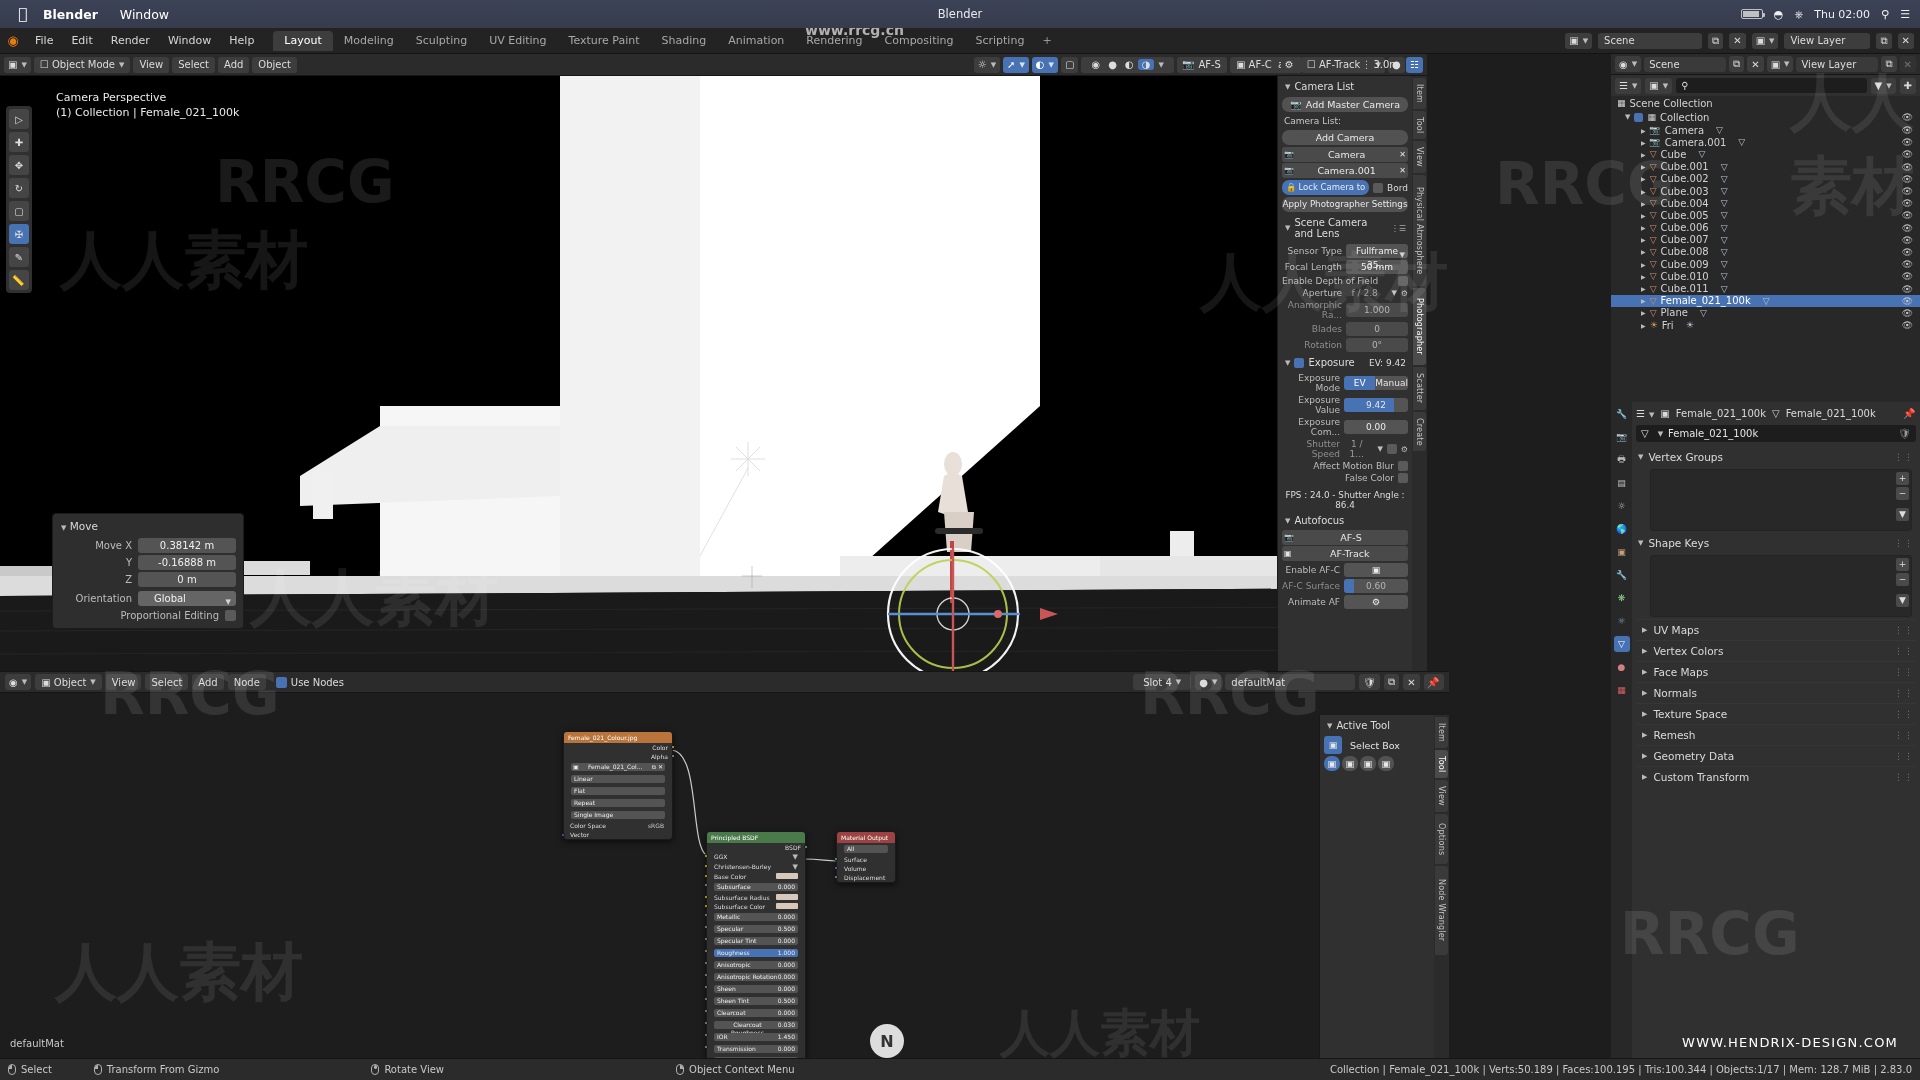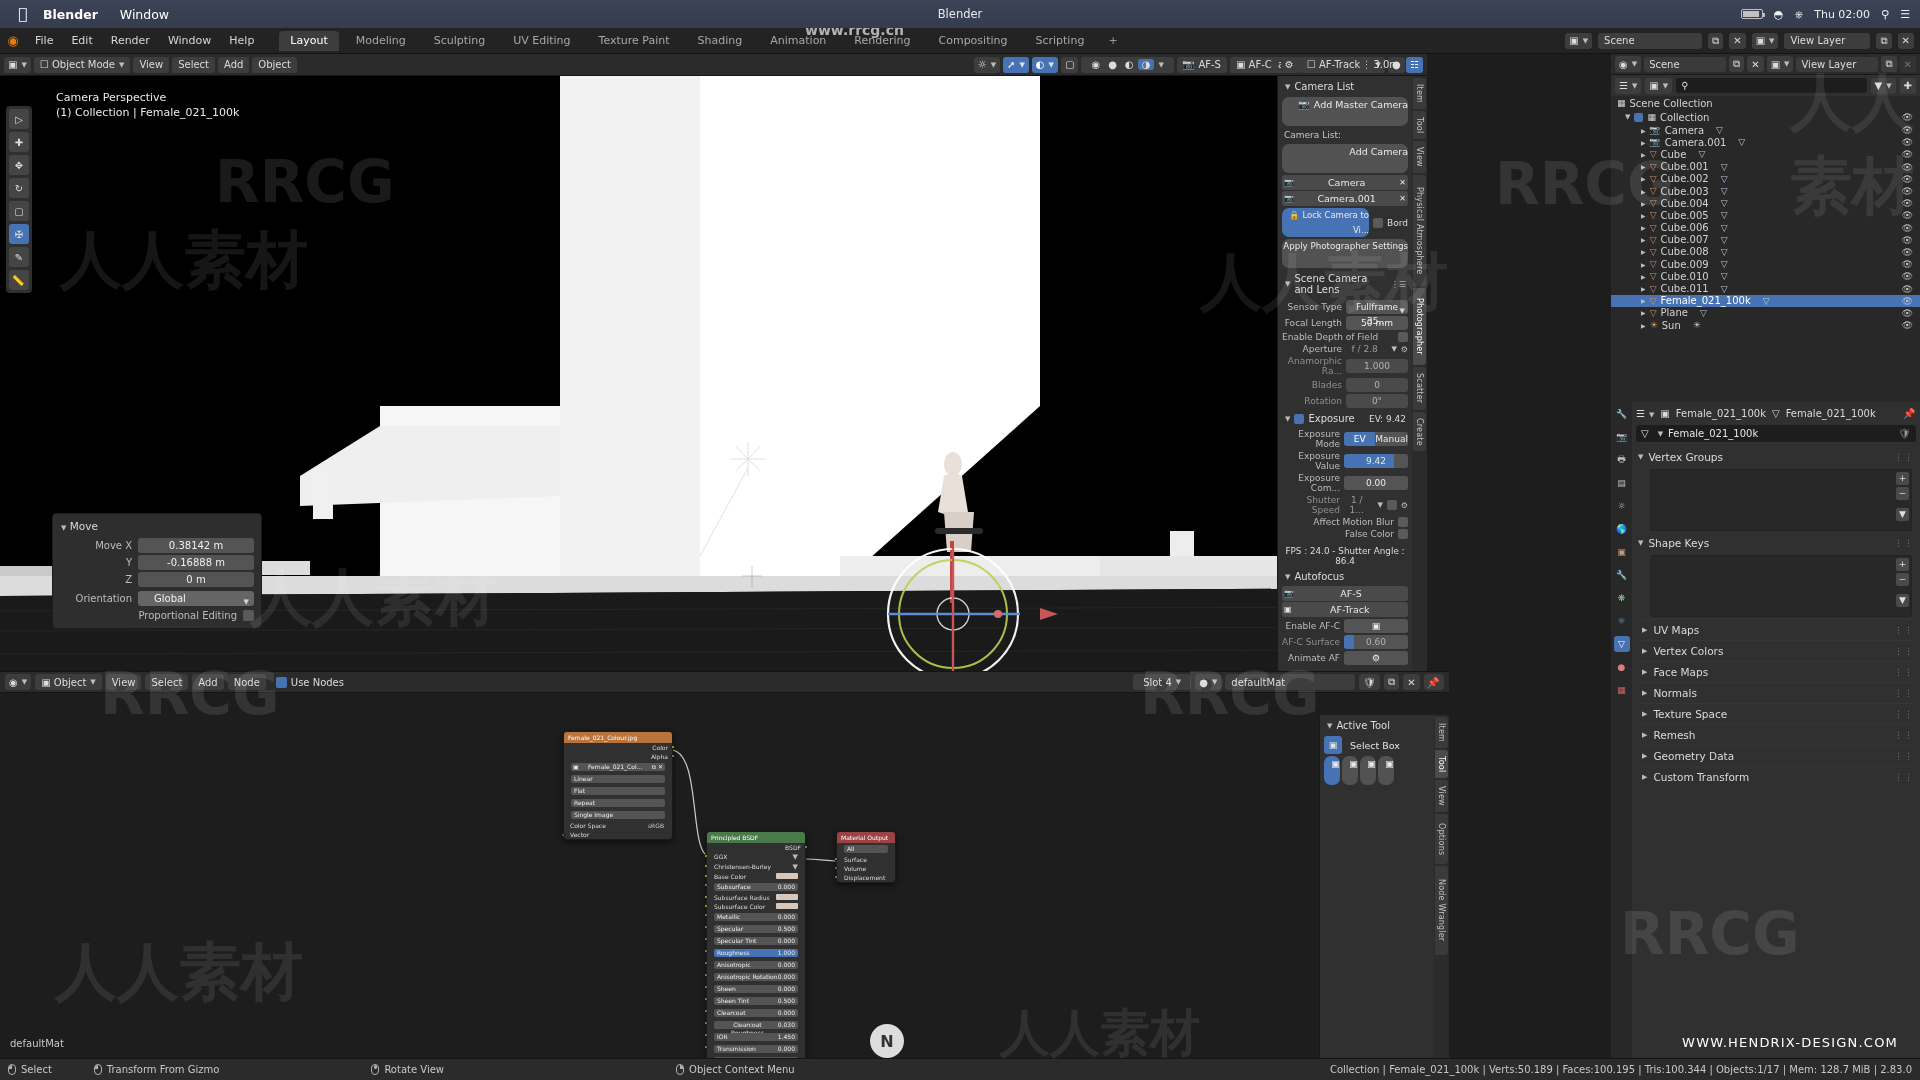--- a/index.html
+++ b/index.html
@@ -27,21 +27,21 @@
 
   
   .topbar { position:relative; height:26px; background:#232323; display:flex; align-items:center;
      border-bottom:1px solid #131313; }
   .traffic { display:flex; align-items:center; gap:7px; padding:0 10px 0 8px; position:absolute; top:-12px; left:0;}
   .dot { width:11px;height:11px;border-radius:50%; }
   .d-r{background:#ff5f57;} .d-y{background:#febc2e;} .d-g{background:#28c840;}
   .topbar .blogo { width:26px; text-align:center; font-size:13px; color:#e87d0d; }
   .topbar .tmenu { padding:0 9px; font-size:11px; color:#d6d6d6; line-height:20px; }
   .wstabs { display:flex; align-items:center; margin-left:10px; }
-  .wstab { padding:3px 11px 4px; font-size:11px; color:#a8a8a8; border-radius:4px 4px 0 0;margin-left:6px; }
+  .wstab { padding:3px 11px 4px; font-size:11px; color:#a8a8a8; border-radius:4px 4px 0 0; }
   .wstab.active { background:#3d3d3d; color:#fff; }
   .wstab.plus { color:#999; padding:3px 7px; }
   .topbar-right { position:absolute; right:6px; display:flex; align-items:center; gap:6px; }
 
   
   .vp { position:absolute; left:0; top:26px; width:1427px; height:617px; background:#303030; }
   .vp-header { height:22px; background:#2b2b2b; display:flex; align-items:center; gap:3px;
      padding:0 4px; border-bottom:1px solid #161616; position:relative; }
   .btn { background:#3d3d3d; border-radius:3px; height:16px; display:flex; align-items:center;
      padding:0 6px; font-size:10px; color:#dcdcdc; white-space:nowrap; }
@@ -50,21 +50,21 @@
   .btn.grp { background:#3d3d3d; border-radius:3px; display:flex; align-items:center; height:16px;}
   .chev { font-size:7px; opacity:.8; margin-left:4px;}
   .vph-right { position:absolute; right:4px; display:flex; align-items:center; gap:3px; }
 
   .canvas { position:absolute; left:0; top:22px; width:1427px; height:595px; background:#000;
      overflow:hidden; }
   .vp-text { position:absolute; left:56px; top:14px; font-size:11px; color:#e9e9e9; line-height:15px;
      text-shadow:0 1px 2px #000; }
 
   
-  .movepanel { position:absolute; left:52px; bottom:42px; width:210px; background:#2e2e2e;
+  .movepanel { position:absolute; left:52px; bottom:42px; width:192px; background:#2e2e2e;
      border:1px solid #1c1c1c; border-radius:4px; padding:4px 0 6px; font-size:10px; }
   .mp-title { padding:2px 8px 5px; color:#d8d8d8; font-size:10.5px; }
   .mp-row { display:flex; align-items:center; padding:1px 7px; gap:6px; }
   .mp-lab { width:72px; text-align:right; color:#bcbcbc; font-size:10px; }
   .mp-val { flex:1; background:#545454; border-radius:3px; height:15px; text-align:center;
      line-height:15px; color:#f0f0f0; font-size:10px; }
   .mp-sel { background:#656565; }
   .mp-chk { width:11px;height:11px;background:#5a5a5a;border-radius:2px; }
 
   
@@ -87,21 +87,21 @@
      margin:2px 1px; padding:6px 2px; border-radius:0 3px 3px 0; letter-spacing:.2px;}
   .ptab.on { background:#4b4b4b; color:#fff; }
   .pbody { position:absolute; left:0; top:0; right:15px; padding:2px 4px; }
   .psect { display:flex; align-items:center; gap:4px; color:#dcdcdc; font-size:10px;
      padding:3px 2px 3px 3px; }
   .tri { font-size:7px; color:#bbb; }
   .prow { display:flex; align-items:center; gap:4px; margin:2px 0; }
   .plabel { color:#bdbdbd; text-align:right; font-size:9px; }
   .pfield { background:#545454; border-radius:3px; height:14px; line-height:14px;
      text-align:center; color:#eee; flex:1; font-size:9px; }
-  .pbtn { background:#525252; border-radius:7px; height:29px; line-height:15px; text-align:right;
+  .pbtn { background:#525252; border-radius:7px; height:15px; line-height:15px; text-align:center;
      color:#eaeaea; width:100%; font-size:9.5px; }
   .pbtn.blue { background:#4772b3; }
   .pchk { width:10px;height:10px;background:#5a5a5a;border-radius:2px; flex:none;}
   .pchk.on { background:#4772b3; }
   .slider { position:relative; background:#545454; border-radius:3px; height:14px; flex:1; }
   .slider .fill { position:absolute; left:0; top:0; bottom:0; background:#4772b3; border-radius:3px 0 0 3px;}
   .slider span { position:relative; display:block; text-align:center; line-height:14px; font-size:9px;}
   .camrow { display:flex; align-items:center; gap:2px; background:#4a4a4a; border-radius:3px;
      margin:1px 0; height:15px; padding:0 2px;}
   .camrow .nm { flex:1; text-align:center; font-size:9.5px; color:#e8e8e8;}
@@ -703,21 +703,21 @@
           <div class="olrow" style="padding-left: 30px;">
             <span class="tri" style="margin-right:4px;font-size:6px">▶</span>
             <span class="mi" style="color:#d08f6a">▽</span>
             <span>Plane</span>
             <span class="mi" style="margin-left:12px;color:#b9c6d6">▽</span>
             <span class="eye">👁</span>
           </div>
           <div class="olrow" style="padding-left: 30px;">
             <span class="tri" style="margin-right:4px;font-size:6px">▶</span>
             <span class="mi" style="color:#d79a5a">☀</span>
-            <span>Sun</span>
+            <span>Fri</span>
             <span class="mi" style="margin-left:12px;color:#b9c6d6">☀</span>
             <span class="eye">👁</span>
           </div>
         </div>
     </div>
   </div>
 
   <div class="props">
     <div class="pr-tabs">
       <div class="pr-tab">🔧</div>

